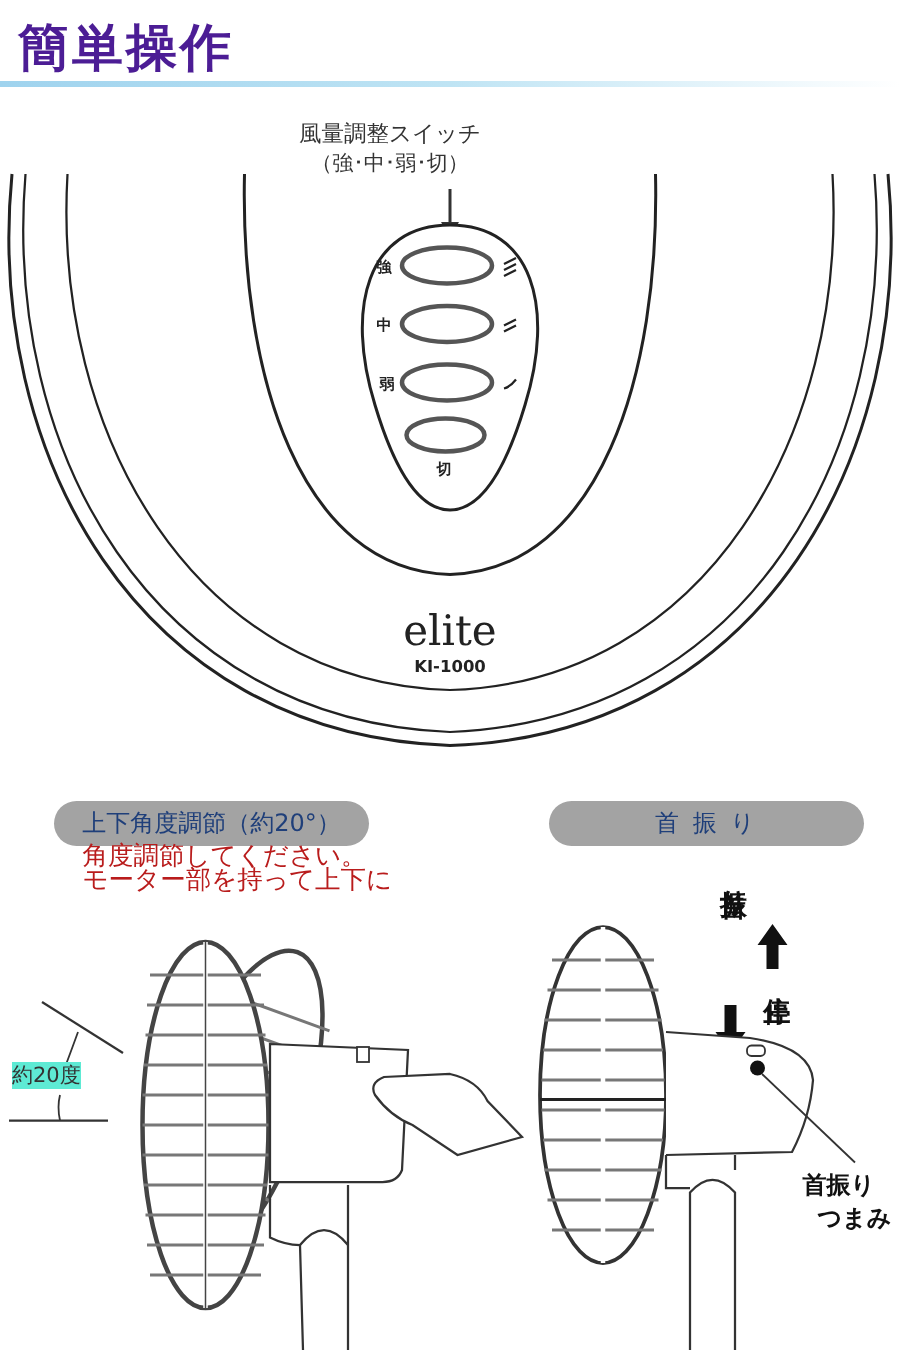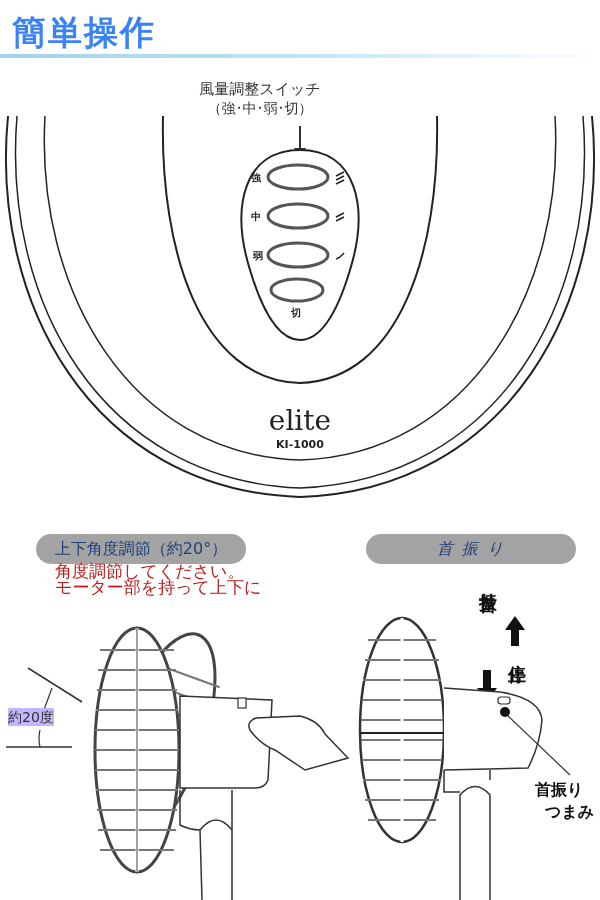--- a/index.html
+++ b/index.html
@@ -1,18 +1,18 @@
 <!DOCTYPE html>
 <html><head>
 <meta charset="utf-8">
 <style>
   html, body { margin:0; padding:0; background:#ffffff; }
   body { width:600px; height:900px; position:relative; overflow:hidden; font-family:"DejaVu Sans", sans-serif; color:#222; }
   .abs { position:absolute; }
-  .title { left:12px; top:12px; font-size:34px; font-weight:bold; color:#3b82f6; letter-spacing:2px; line-height:40px; }
+  .title { left:12px; top:12px; font-size:34px; font-weight:bold; color:#4c1d95; letter-spacing:2px; line-height:40px; }
   .title-rule { left:0; top:54px; width:600px; height:4px; background:linear-gradient(90deg,#9fd3ee 0%, #bfe4f4 50%, rgba(255,255,255,0) 100%); }
   .switch-label { left:0; width:520px; text-align:center; font-size:15px; color:#333; }
   .pill { height:30px; border-radius:15px; background:#a3a3a3; color:#1f3f7a; font-size:16px; display:flex; align-items:center; justify-content:center; }
   .note { font-size:17px; color:#b91c1c; line-height:18px; }
   .label-bold { font-weight:bold; color:#111; }
   svg text { font-family:"DejaVu Sans", sans-serif; }
 </style>
 </head>
 <body>
 
@@ -106,23 +106,23 @@
   <line x1="137" y1="18" x2="137" y2="262" stroke="#444" stroke-width="1"></line>
 
   <path d="M 180 86 L 272 90 L 268 170 Q 265 178 255 178 L 180 178 Z" fill="#fff" stroke="#333" stroke-width="1.5"></path>
   <rect x="238" y="88" width="8" height="10" fill="#fff" stroke="#333" stroke-width="1.2"></rect>
 
   <path d="M 250 120 Q 246 112 256 108 L 300 106 Q 318 110 325 124 L 348 148 L 305 160 L 275 140 Q 260 134 250 120 Z" fill="#fff" stroke="#333" stroke-width="1.5"></path>
 
   <path d="M 180 180 L 180 215 Q 190 220 200 220 L 202 290 M 232 290 L 232 180" fill="none" stroke="#333" stroke-width="1.5"></path>
   <path d="M 200 220 Q 216 200 232 220" fill="none" stroke="#333" stroke-width="1.5"></path>
 </svg>
-<div class="abs note" style="left:8px; top:708px; font-size:14px; color:#333; background:#c4b5fd;">約20度</div>
+<div class="abs note" style="left:8px; top:708px; font-size:14px; color:#333; background:#5eead4;">約20度</div>
 
-<div class="abs pill" style="left:366px; top:534px; width:210px; letter-spacing:2px;font-style:italic;">首 振 り</div>
+<div class="abs pill" style="left:366px; top:534px; width:210px; letter-spacing:2px;">首 振 り</div>
 
 <svg class="abs" style="left:350px; top:570px;" width="250" height="330">
 
   <polygon points="165,46 155,60 161,60 161,76 169,76 169,60 175,60" fill="#111"></polygon>
 
   <polygon points="133,120 141,120 141,100 133,100" fill="#111"></polygon>
   <polygon points="127,118 147,118 137,132" fill="#111"></polygon>
 
   <ellipse cx="52" cy="160" rx="42" ry="112" fill="#fff" stroke="#333" stroke-width="2.5"></ellipse>
   <g stroke="#777" stroke-width="2">

